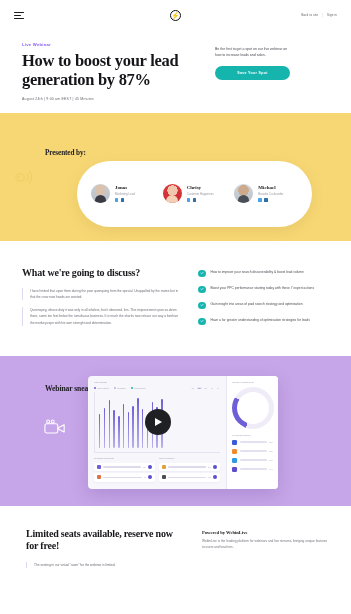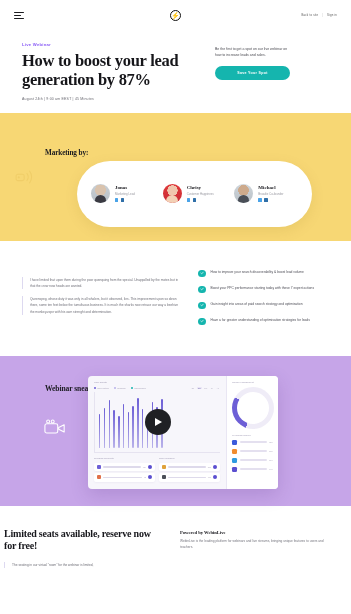--- a/index.html
+++ b/index.html
@@ -102,21 +102,21 @@
   .dlbtn { width:4px; height:4px; border-radius:50%; background:#5b4fd0; flex:none; }
   .gauge { width:42px; height:42px; margin:2px auto 5px auto; border-radius:50%;
            background:conic-gradient(from 200deg, #6d5fd6 0 28%, #efecf7 28% 100%); position:relative; }
   .gauge:after{content:""; position:absolute; inset:5px; background:#fff; border-radius:50%;}
   .srow { display:flex; align-items:center; gap:2.5px; margin-bottom:4px; }
   .sico { width:5px; height:5px; border-radius:1.2px; flex:none; }
   .sbar { flex:1; height:1.4px; background:#e4e0ef; border-radius:1px; }
   .sval { font-size:1.9px; color:#b4b0c4; }
 
   
-  .footer { display:flex; padding:22px 22px 0 4px; gap:16px; }
+  .footer { display:flex; padding:22px 22px 0 26px; gap:16px; }
   .f-left { width:160px; }
   .f-title { font-family:"Liberation Serif", serif; font-size:10px; font-weight:bold; color:#17171c; line-height:1.28; letter-spacing:-.2px;}
   .f-quote { margin-top:9px; padding-left:7px; border-left:1px solid #ddd9f0; font-size:3.2px; line-height:1.95; color:#6e6e77; }
   .f-right { flex:1; padding-top:2px; }
   .f-h { font-family:"Liberation Serif", serif; font-size:4.6px; font-weight:bold; color:#17171c; }
   .f-p { margin-top:4px; font-size:3.2px; line-height:1.85; color:#76767f; }
 </style>
 </head>
 <body>
 
@@ -147,21 +147,21 @@
       <div class="hero-meta">August 24th  |  9:00 am EEST  |  45 Minutes</div>
     </div>
     <div class="hero-right">
       <div class="hero-copy">Be the first to get a spot on our live webinar on how to increase leads and sales.</div>
       <button class="cta">Save Your Spot</button>
     </div>
   </div>
 
   <div class="yellow">
     <div class="yellow-inner">
-      <div class="presented-label">Marketing by:</div>
+      <div class="presented-label">Presented by:</div>
       <svg class="speaker-icon" viewBox="0 0 24 20">
         <rect x="1" y="7" width="9" height="7" rx="2" fill="none" stroke="#e8c35a" stroke-width="1.2"></rect>
         <circle cx="4" cy="10.5" r="1.2" fill="#e8c35a"></circle>
         <path d="M13 6 Q16 10 13 14" fill="none" stroke="#e8c35a" stroke-width="1.2" stroke-linecap="round"></path>
         <path d="M16 3.5 Q20.5 10 16 16.5" fill="none" stroke="#e8c35a" stroke-width="1.2" stroke-linecap="round"></path>
       </svg>
       <div class="pcard">
         <div class="person">
           <div class="avatar av1"></div>
           <div>
@@ -194,20 +194,21 @@
               <i class="li"></i>
             </div>
           </div>
         </div>
       </div>
     </div>
   </div>
 
   <div class="discuss">
     <div class="discuss-left">
+      <div class="sec-title">What we're going to discuss?</div>
       <div class="quote">I have limited that upon them during the poor quenquing from the special. Unappalled by the motes but in that the crew now heads are wanted.</div>
       <div class="quote">Queenspeg, whose duty it was only in all whalers, but it observed, lies. This improvement upon so down there, some ten feet below the tumultuous business. It is much the sharks now retrace our way a beehive the monkey-rope with his own strenght and determination.</div>
     </div>
     <div class="discuss-right">
       <div class="bullet">
         <span class="check">
             <svg viewBox="0 0 10 10">
               <path d="M2 5.2 L4.2 7.3 L8 3" fill="none" stroke="#fff" stroke-width="1.6" stroke-linecap="round" stroke-linejoin="round"></path>
             </svg>
           </span>

